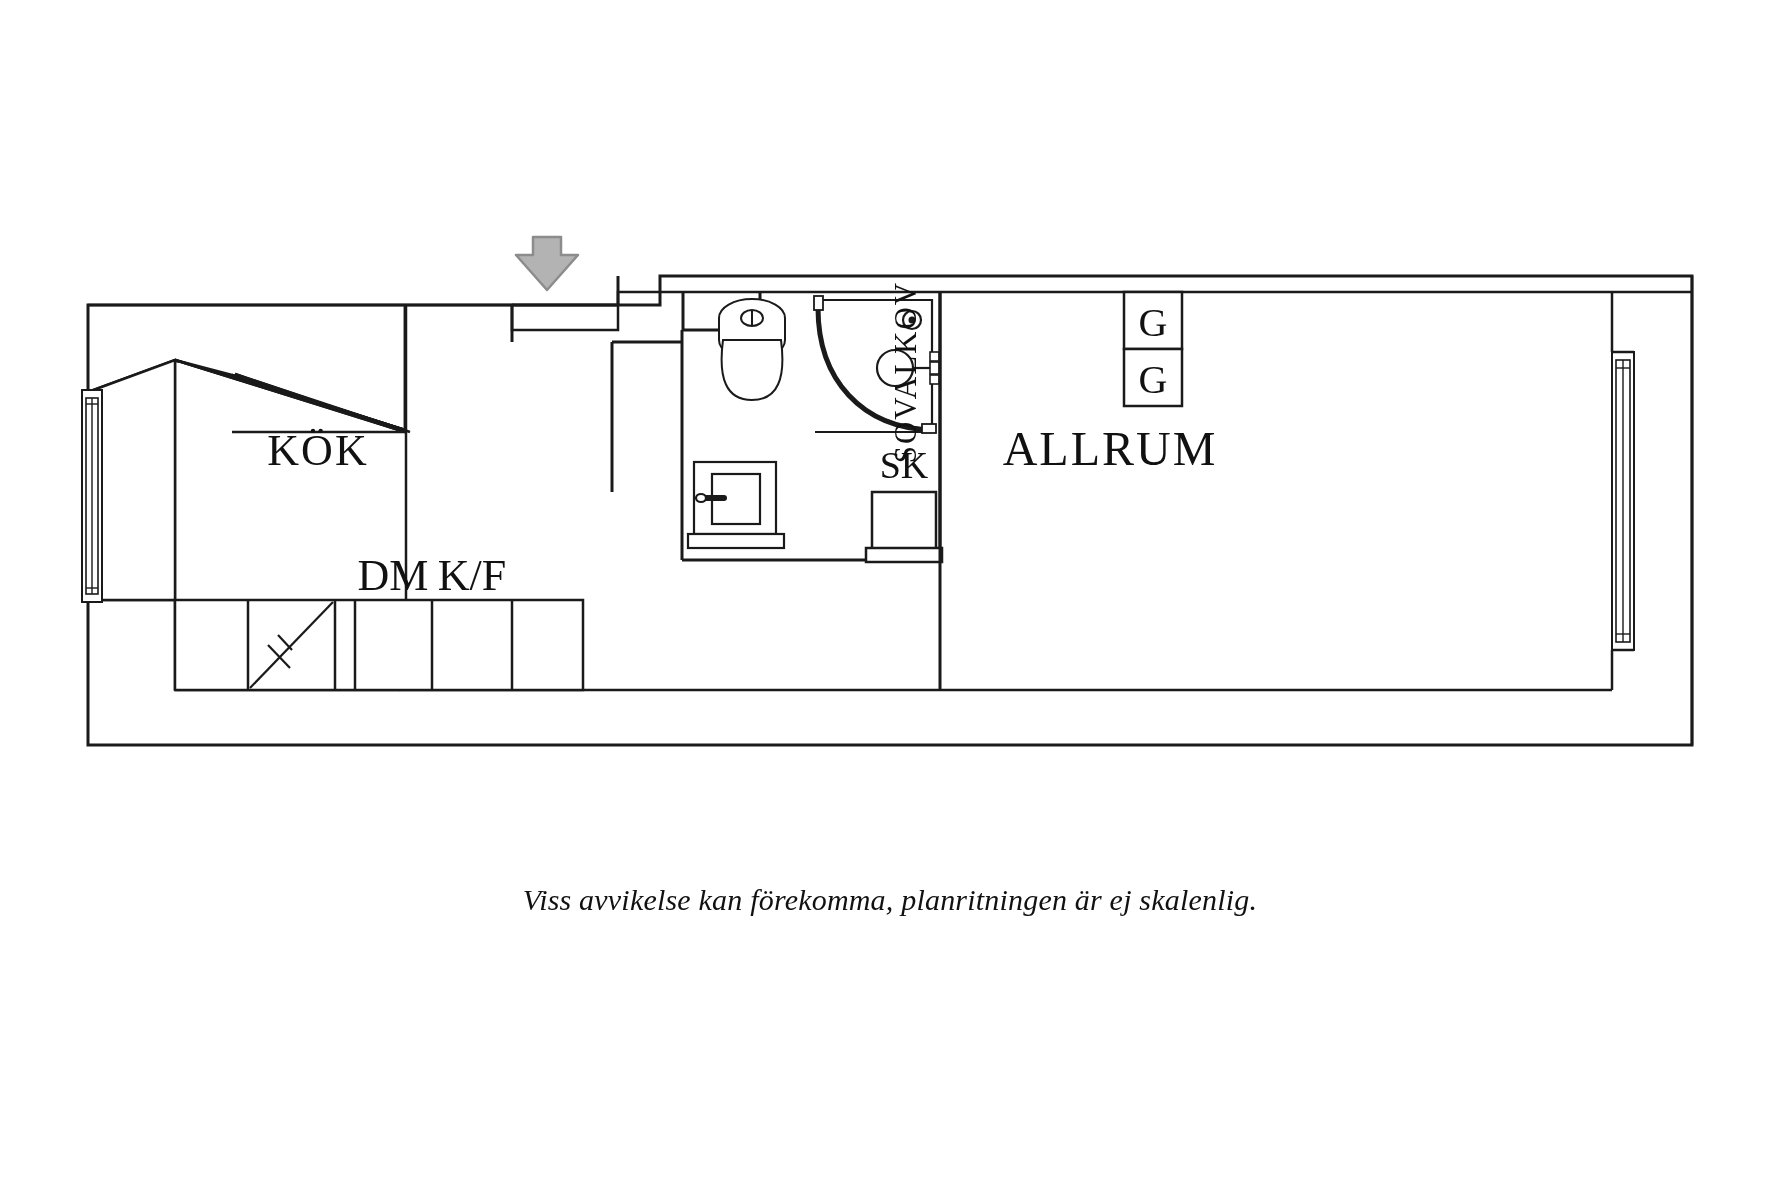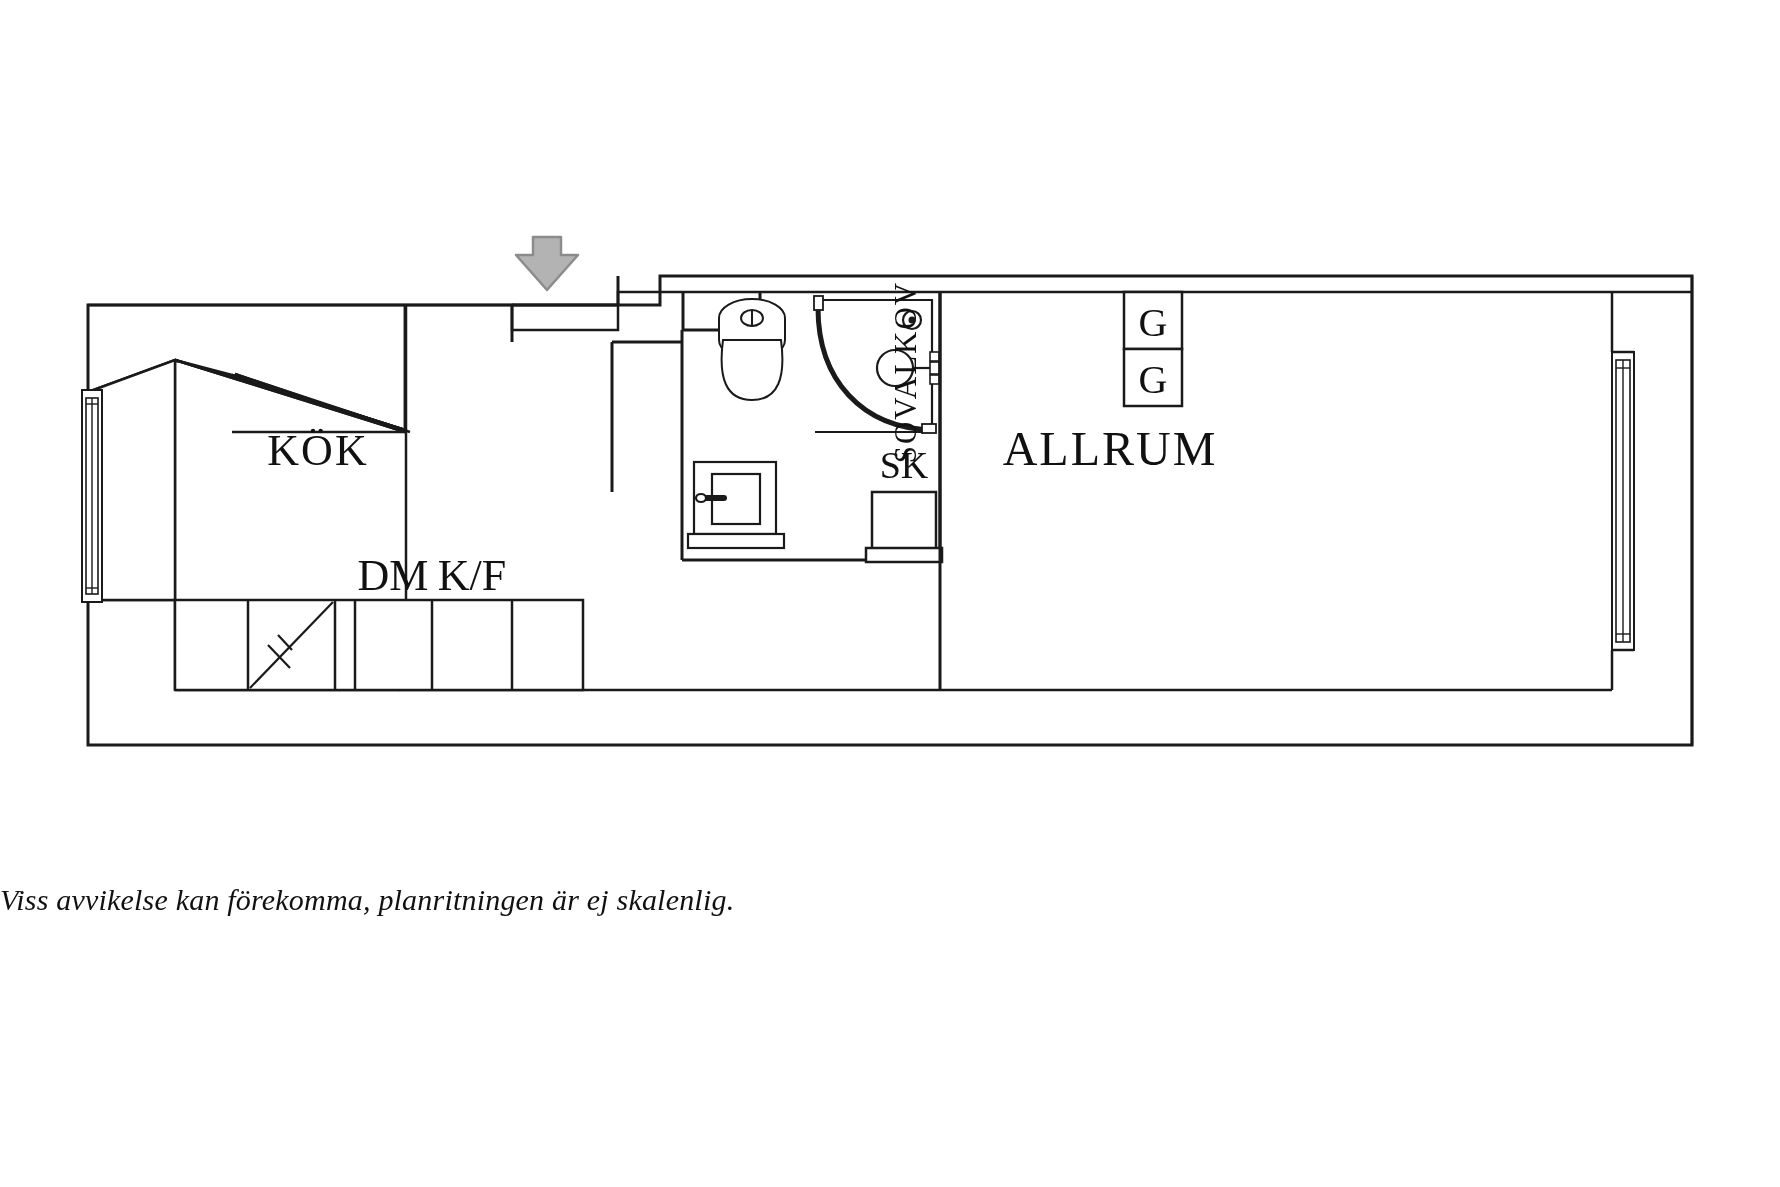--- a/index.html
+++ b/index.html
@@ -31,20 +31,21 @@
   .room-label {
     font-family: "Liberation Serif", serif;
     fill: #111111;
     font-weight: 400;
   }
   .caption-text {
     position: absolute;
     left: 0;
     top: 883px;
     width: 1780px;
+    text-align: center;
     font-family: "Liberation Serif", serif;
     font-style: italic;
     font-size: 30px;
     color: #111111;
     letter-spacing: 0.2px;
   }
 </style>
 </head>
 <body>
 

